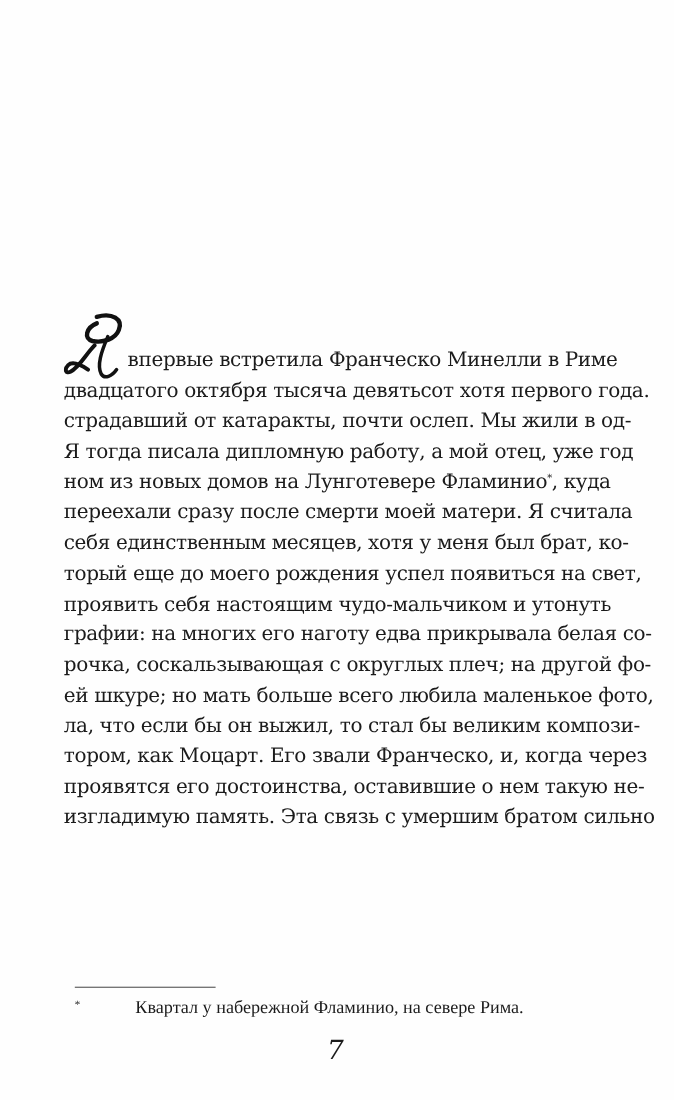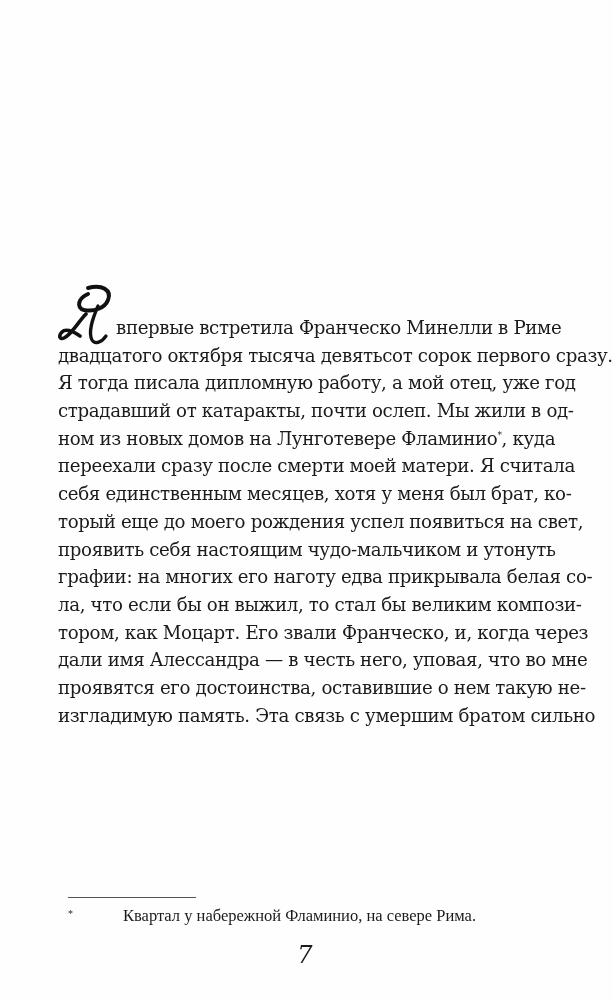--- a/index.html
+++ b/index.html
@@ -116,32 +116,33 @@
     <svg width="60" height="66" viewBox="0 0 60 66">
 
       <path d="M30 6 C44 2 54 8 50 18 C47 26 36 30 26 28 C18 26 20 16 30 12" fill="none" stroke="#111" stroke-width="4" stroke-linecap="round"></path>
       <path d="M40 24 C34 38 30 50 34 58 C37 63 44 60 48 54" fill="none" stroke="#111" stroke-width="3.2" stroke-linecap="round"></path>
       <path d="M28 32 C20 40 14 52 6 56 C2 58 0 54 4 50 C8 46 16 50 22 54" fill="none" stroke="#111" stroke-width="3.6" stroke-linecap="round"></path>
     </svg>
   </div>
 
   <div class="body-text">
     <span class="line first">впервые встретила Франческо Минелли в Риме</span>
-    <span class="line">двадцатого октября тысяча девятьсот сорок первого сразу.</span>
+    <span class="line">двадцатого октября тысяча девятьсот хотя первого года.</span>
+    <span class="line">страдавший от катаракты, почти ослеп. Мы жили в од-</span>
     <span class="line">Я тогда писала дипломную работу, а мой отец, уже год</span>
-    <span class="line">страдавший от катаракты, почти ослеп. Мы жили в од-</span>
     <span class="line"><span>ном из новых домов на Лунготевере Фламинио</span><sup class="note">*</sup><span>, куда</span></span>
     <span class="line">переехали сразу после смерти моей матери. Я считала</span>
     <span class="line">себя единственным месяцев, хотя у меня был брат, ко-</span>
     <span class="line">торый еще до моего рождения успел появиться на свет,</span>
     <span class="line">проявить себя настоящим чудо-мальчиком и утонуть</span>
     <span class="line">графии: на многих его наготу едва прикрывала белая со-</span>
+    <span class="line">рочка, соскальзывающая с округлых плеч; на другой фо-</span>
+    <span class="line">ей шкуре; но мать больше всего любила маленькое фото,</span>
     <span class="line">ла, что если бы он выжил, то стал бы великим компози-</span>
     <span class="line">тором, как Моцарт. Его звали Франческо, и, когда через</span>
-    <span class="line">дали имя Алессандра — в честь него, уповая, что во мне</span>
     <span class="line">проявятся его достоинства, оставившие о нем такую не-</span>
     <span class="line last">изгладимую память. Эта связь с умершим братом сильно</span>
   </div>
 
   <div class="footnote-rule"></div>
 
   <div class="footnote">
     <span class="footnote-marker">*</span>
     <span class="footnote-text">Квартал у набережной Фламинио, на севере Рима.</span>
   </div>

